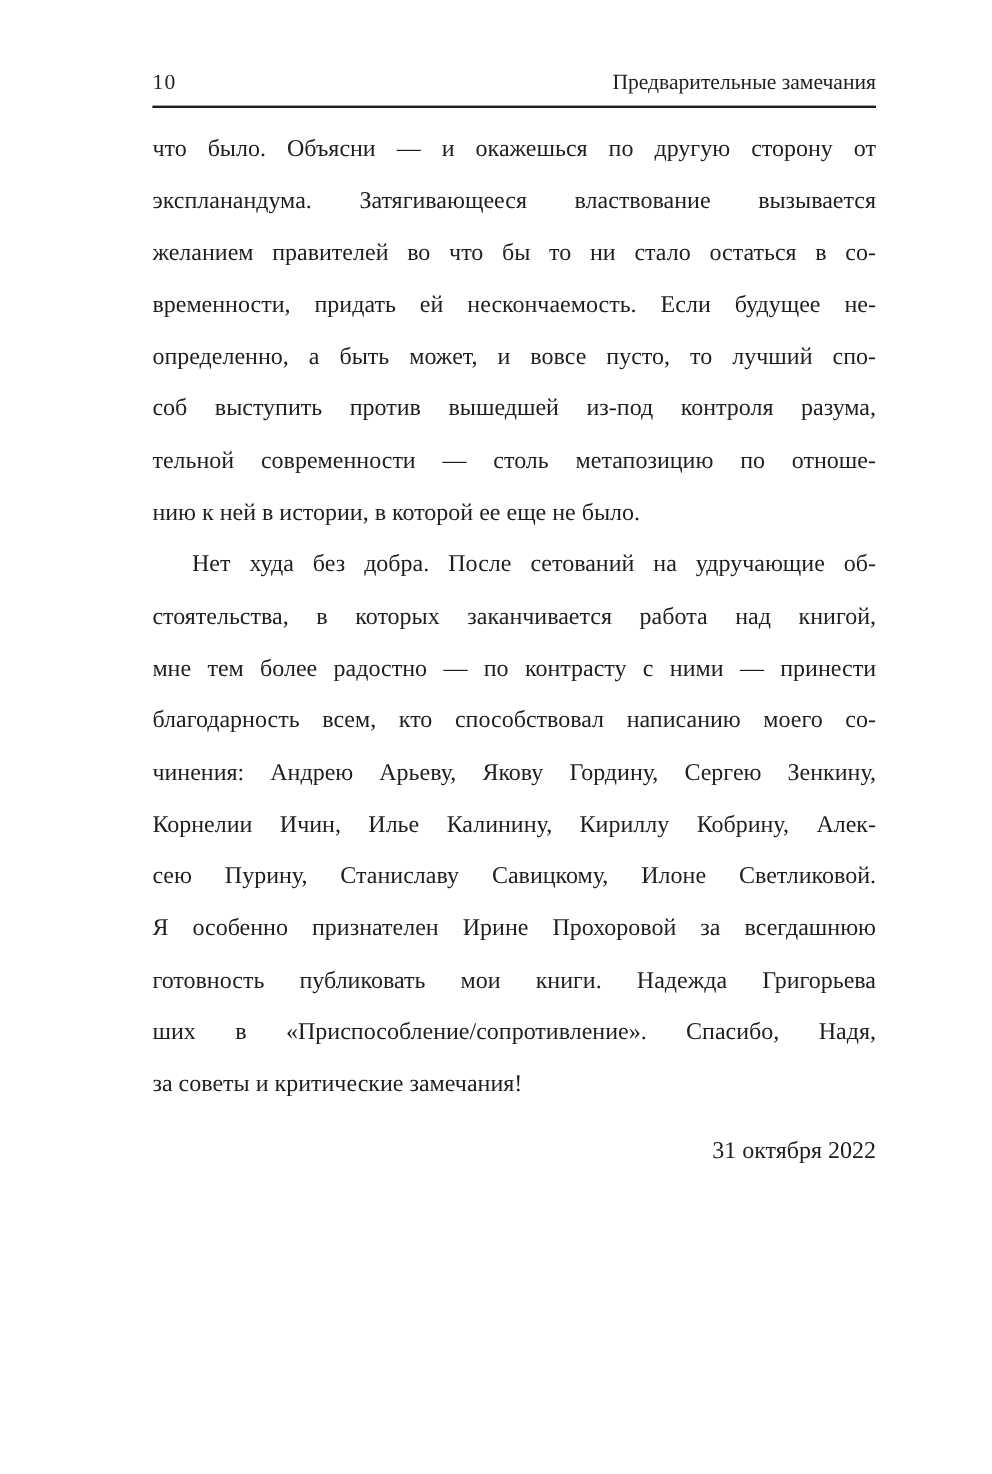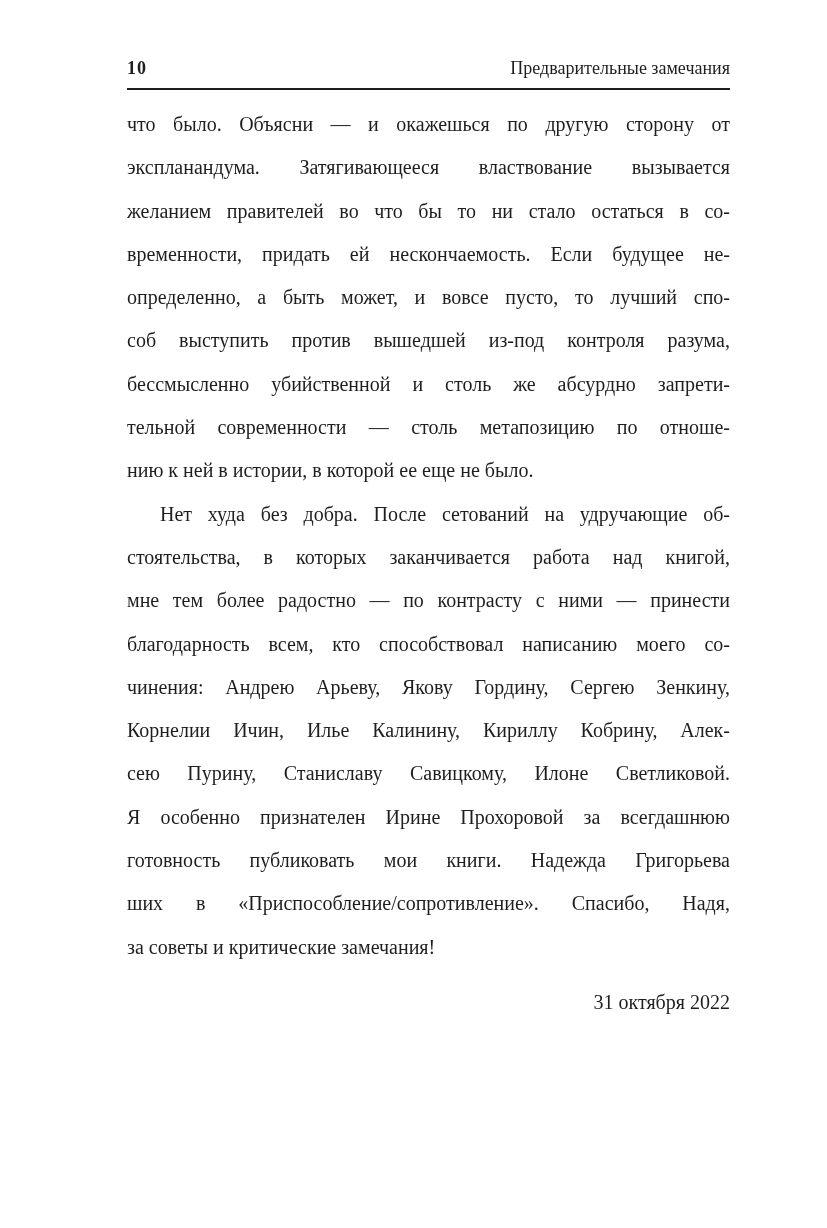--- a/index.html
+++ b/index.html
@@ -27,21 +27,20 @@
     height: 24px;
     font-size: 18px;
     line-height: 24px;
   }
   .page-number {
     position: absolute;
     left: 0;
     top: 0;
     letter-spacing: 1px;
     font-variant-numeric: oldstyle-nums;
-    font-weight: bold;
   }
   .running-title {
     position: absolute;
     left: 15px;
     right: 0;
     top: 0;
     text-align: right;
   }
   .head-rule {
     margin-top: 8px;
@@ -90,21 +89,20 @@
     <hr class="head-rule">
 
     <div class="body-text">
       <div>
         <div class="line">что было. Объясни — и окажешься по другую сторону от</div>
         <div class="line">экспланандума. Затягивающееся властвование вызывается</div>
         <div class="line">желанием правителей во что бы то ни стало остаться в со-</div>
         <div class="line">временности, придать ей нескончаемость. Если будущее не-</div>
         <div class="line">определенно, а быть может, и вовсе пусто, то лучший спо-</div>
         <div class="line">соб выступить против вышедшей из-под контроля разума,</div>
-        <div class="line">бессмысленно убийственной и столь же абсурдно запрети-</div>
         <div class="line">тельной современности — столь метапозицию по отноше-</div>
         <div class="line para-end">нию к ней в истории, в которой ее еще не было.</div>
       </div>
       <div>
         <div class="line indent">Нет худа без добра. После сетований на удручающие об-</div>
         <div class="line">стоятельства, в которых заканчивается работа над книгой,</div>
         <div class="line">мне тем более радостно — по контрасту с ними — принести</div>
         <div class="line">благодарность всем, кто способствовал написанию моего со-</div>
         <div class="line">чинения: Андрею Арьеву, Якову Гордину, Сергею Зенкину,</div>
         <div class="line">Корнелии Ичин, Илье Калинину, Кириллу Кобрину, Алек-</div>

